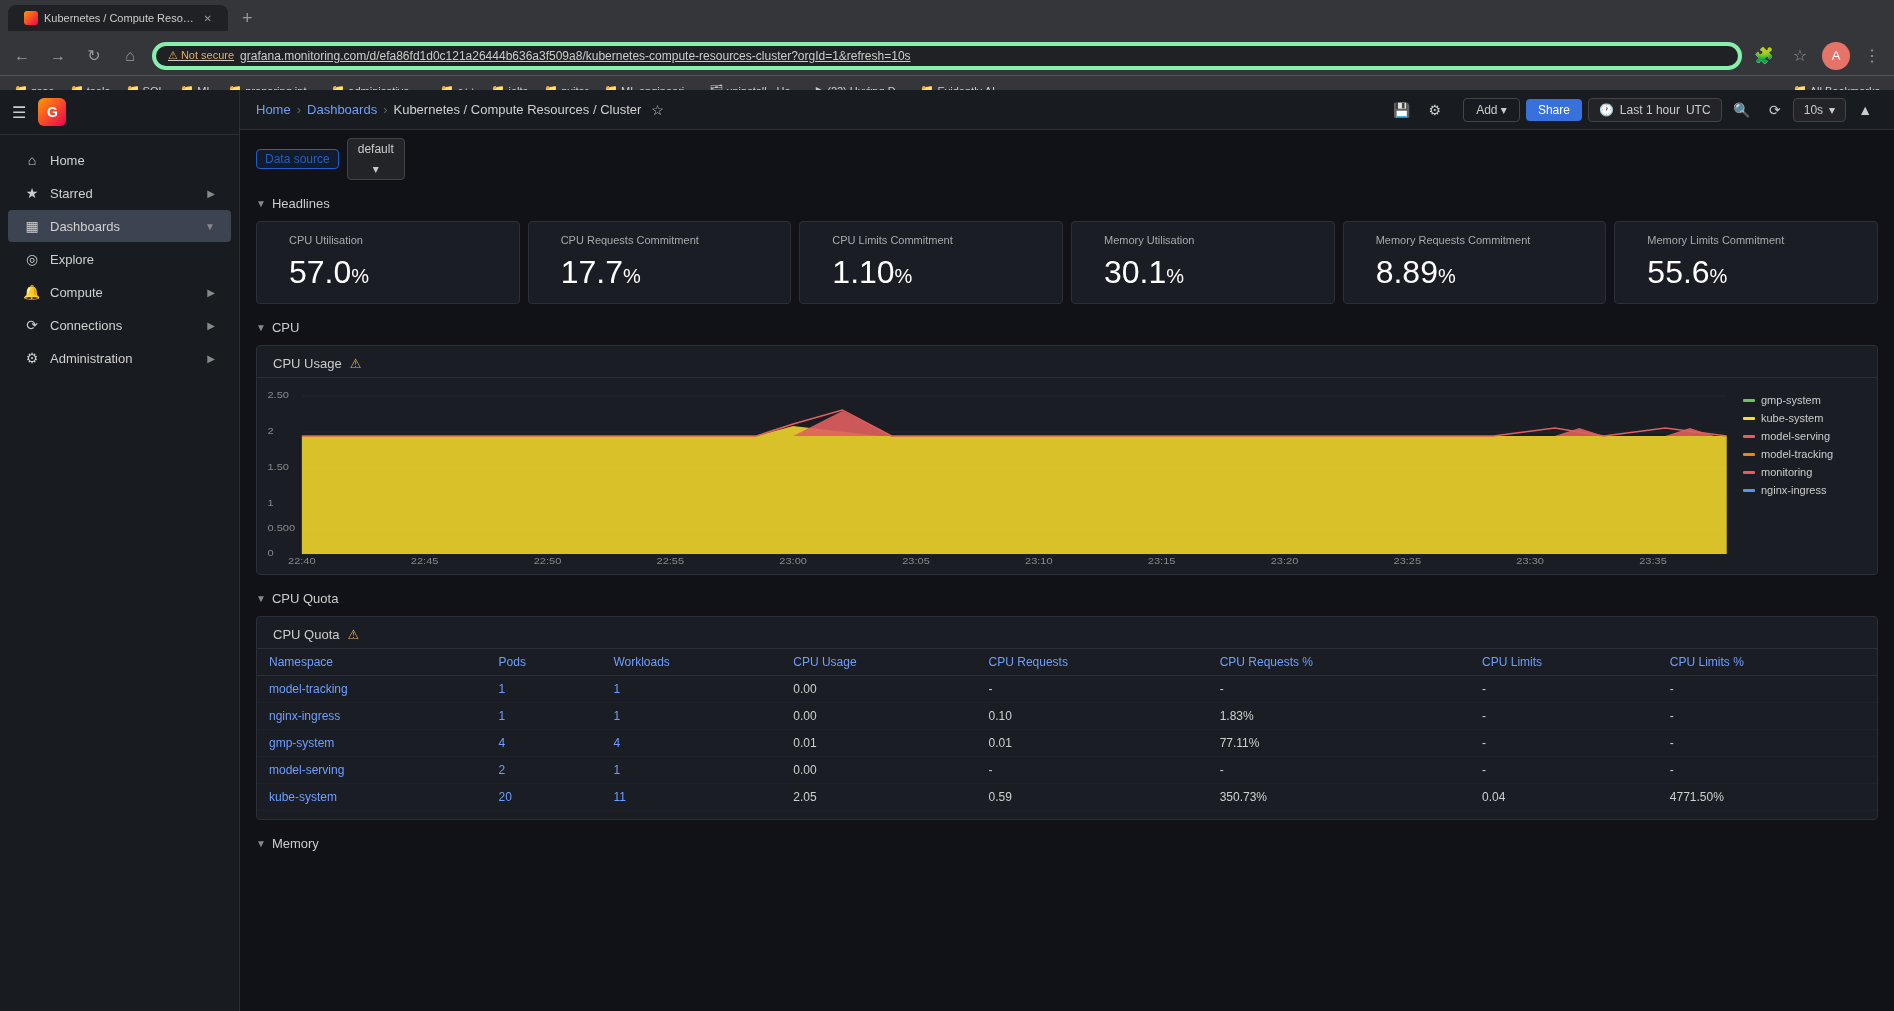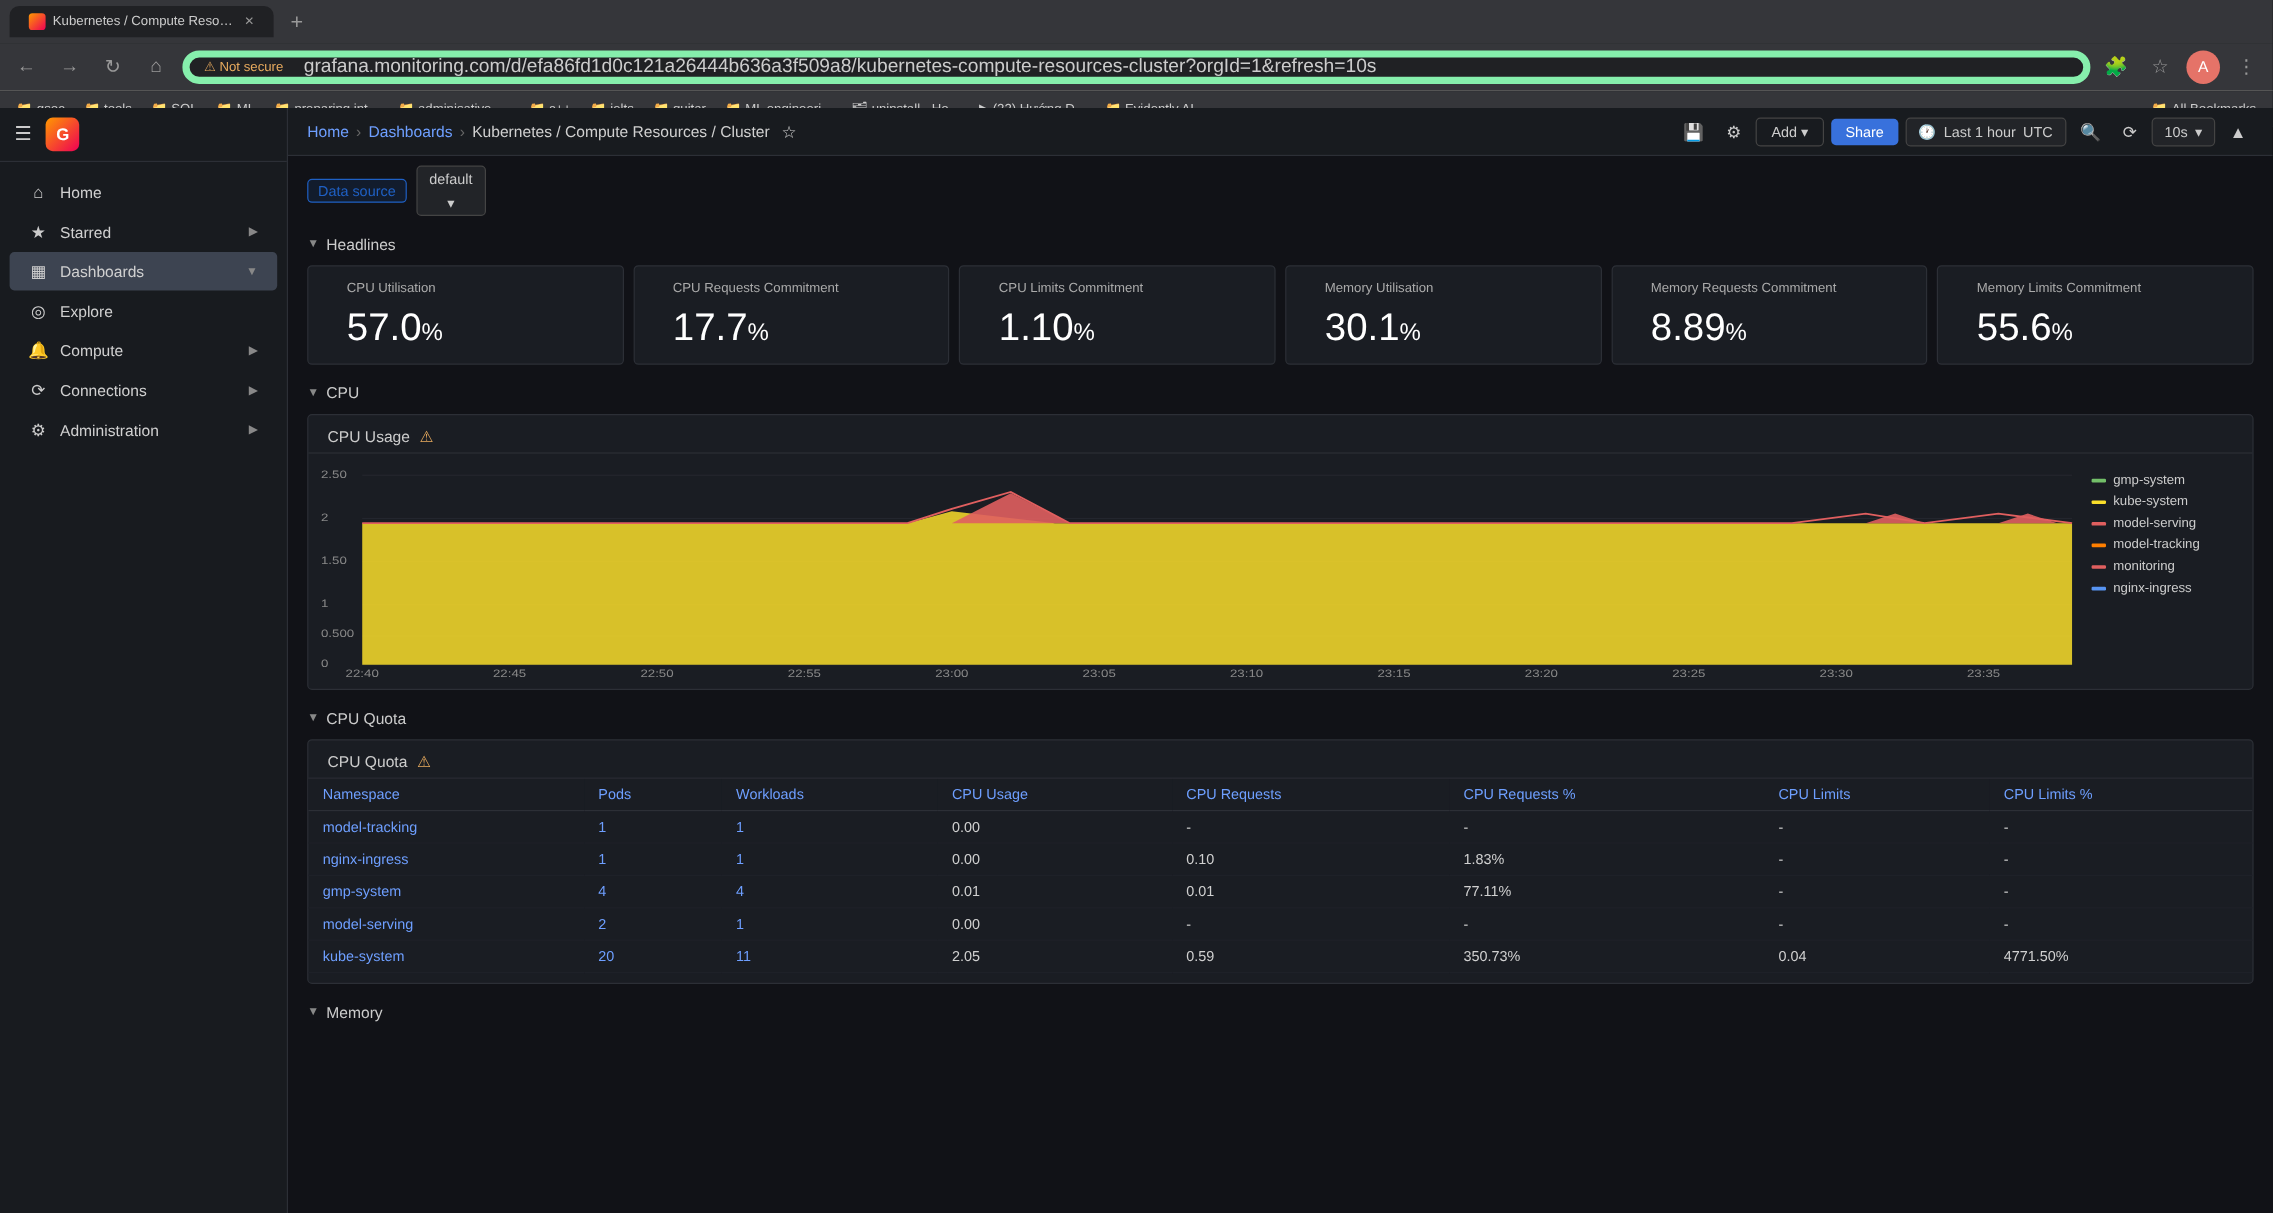--- a/index.html
+++ b/index.html
@@ -5,21 +5,21 @@
     * { box-sizing: border-box; margin: 0; padding: 0; }
     body { font-family: 'Segoe UI', Arial, sans-serif; background: #111217; color: #d0d0d0; font-size: 13px; overflow: hidden; }
 
     
     .browser-chrome { background: #202124; height: 90px; }
     .browser-tabs { background: #35363a; height: 36px; display: flex; align-items: center; padding: 0 8px; gap: 4px; }
     .browser-tab { background: #202124; color: #ccc; padding: 6px 16px; border-radius: 8px 8px 0 0; font-size: 12px; display: flex; align-items: center; gap: 6px; max-width: 220px; }
     .browser-tab .tab-close { color: #999; font-size: 10px; cursor: pointer; }
     .browser-toolbar { background: #35363a; height: 40px; display: flex; align-items: center; padding: 0 8px; gap: 8px; border-bottom: 1px solid #555; }
     .browser-nav-btn { color: #999; background: none; border: none; cursor: pointer; font-size: 16px; width: 28px; height: 28px; display: flex; align-items: center; justify-content: center; border-radius: 50%; }
-    .browser-address-bar { flex: 1; background: #202124; border: 6px solid #86efac; border-radius: 20px; height: 28px; display: flex; align-items: center; padding: 0 12px; font-size: 12px; color: #ccc; gap: 17px; }
+    .browser-address-bar { flex: 1; background: #202124; border: 4px solid #86efac; border-radius: 20px; height: 28px; display: flex; align-items: center; padding: 0 12px; font-size: 12px; color: #ccc; gap: 6px; text-decoration: underline; }
     .address-secure { color: #e8ab5e; font-size: 11px; }
     .browser-bookmarks { background: #35363a; height: 30px; display: flex; align-items: center; padding: 0 8px; gap: 4px; border-bottom: 1px solid #444; overflow: hidden; }
     .bookmark-item { color: #ccc; font-size: 11px; padding: 2px 6px; border-radius: 4px; cursor: pointer; white-space: nowrap; display: flex; align-items: center; gap: 3px; }
 
     
     .app { display: flex; height: calc(100vh - 90px); background: #111217; }
 
     
     .sidebar { width: 240px; background: #181b1f; border-right: 1px solid #2c2f36; display: flex; flex-direction: column; flex-shrink: 0; }
     .sidebar-top { padding: 8px; border-bottom: 1px solid #2c2f36; display: flex; align-items: center; gap: 8px; }
@@ -34,21 +34,21 @@
 
     
     .main-content { flex: 1; display: flex; flex-direction: column; overflow: hidden; }
     .top-header { background: #181b1f; border-bottom: 1px solid #2c2f36; padding: 0 16px; height: 40px; display: flex; align-items: center; gap: 8px; }
     .breadcrumb { display: flex; align-items: center; gap: 6px; color: #d0d0d0; font-size: 13px; }
     .breadcrumb a { color: #6e9fff; text-decoration: none; }
     .breadcrumb-sep { color: #666; }
     .header-actions { margin-left: auto; display: flex; align-items: center; gap: 6px; }
     .btn { padding: 4px 12px; border-radius: 4px; border: none; cursor: pointer; font-size: 12px; }
     .btn-primary { background: #3871dc; color: #fff; }
-    .btn-ghost { background: none; color: #ccc; border: 1px solid #444; }
+    .btn-ghost { background: none; color: #ccc; border: 1px solid #444; margin-left: 10px; }
     .btn-icon { background: none; border: none; color: #ccc; cursor: pointer; padding: 4px 6px; border-radius: 4px; font-size: 14px; }
     .time-selector { background: #222428; border: 1px solid #444; border-radius: 4px; padding: 4px 10px; color: #ccc; font-size: 12px; display: flex; align-items: center; gap: 6px; cursor: pointer; }
 
     
     .dashboard-body { flex: 1; overflow-y: auto; padding: 8px 16px; background: #111217; }
 
     
     .datasource-bar { display: flex; align-items: center; gap: 8px; margin-bottom: 12px; }
     .datasource-label { font-size: 12px; color: #1f60c4; background: #1f60c422; border: 1px solid #1f60c4; border-radius: 4px; padding: 2px 8px; }
     .datasource-select { background: #222428; border: 1px solid #444; border-radius: 4px; padding: 3px 10px; color: #ccc; font-size: 12px; cursor: pointer; display: flex; align-items: center; gap: 6px; flex-direction: column; }
@@ -105,21 +105,21 @@
     </div>
     <div style="margin-left:4px;color:#999;font-size:18px;cursor:pointer;padding:0 6px;">+</div>
   </div>
   <div class="browser-toolbar">
     <button class="browser-nav-btn">←</button>
     <button class="browser-nav-btn">→</button>
     <button class="browser-nav-btn">↻</button>
     <button class="browser-nav-btn">⌂</button>
     <div class="browser-address-bar">
       <span class="address-secure">⚠ Not secure</span>
-      <span style="font-size:16px;color:#ccc;">grafana.monitoring.com/d/efa86fd1d0c121a26444b636a3f509a8/kubernetes-compute-resources-cluster?orgId=1&amp;refresh=10s</span>
+      <span style="font-size:12px;color:#ccc;">grafana.monitoring.com/d/efa86fd1d0c121a26444b636a3f509a8/kubernetes-compute-resources-cluster?orgId=1&amp;refresh=10s</span>
     </div>
     <button class="browser-nav-btn">🧩</button>
     <button class="browser-nav-btn">☆</button>
     <button class="browser-nav-btn" style="background:#e57368;border-radius:50%;width:28px;height:28px;color:#fff;font-size:13px;">A</button>
     <button class="browser-nav-btn">⋮</button>
   </div>
   <div class="browser-bookmarks">
     <div class="bookmark-item">
         <span>📁</span>
         <span>gsoc</span>

